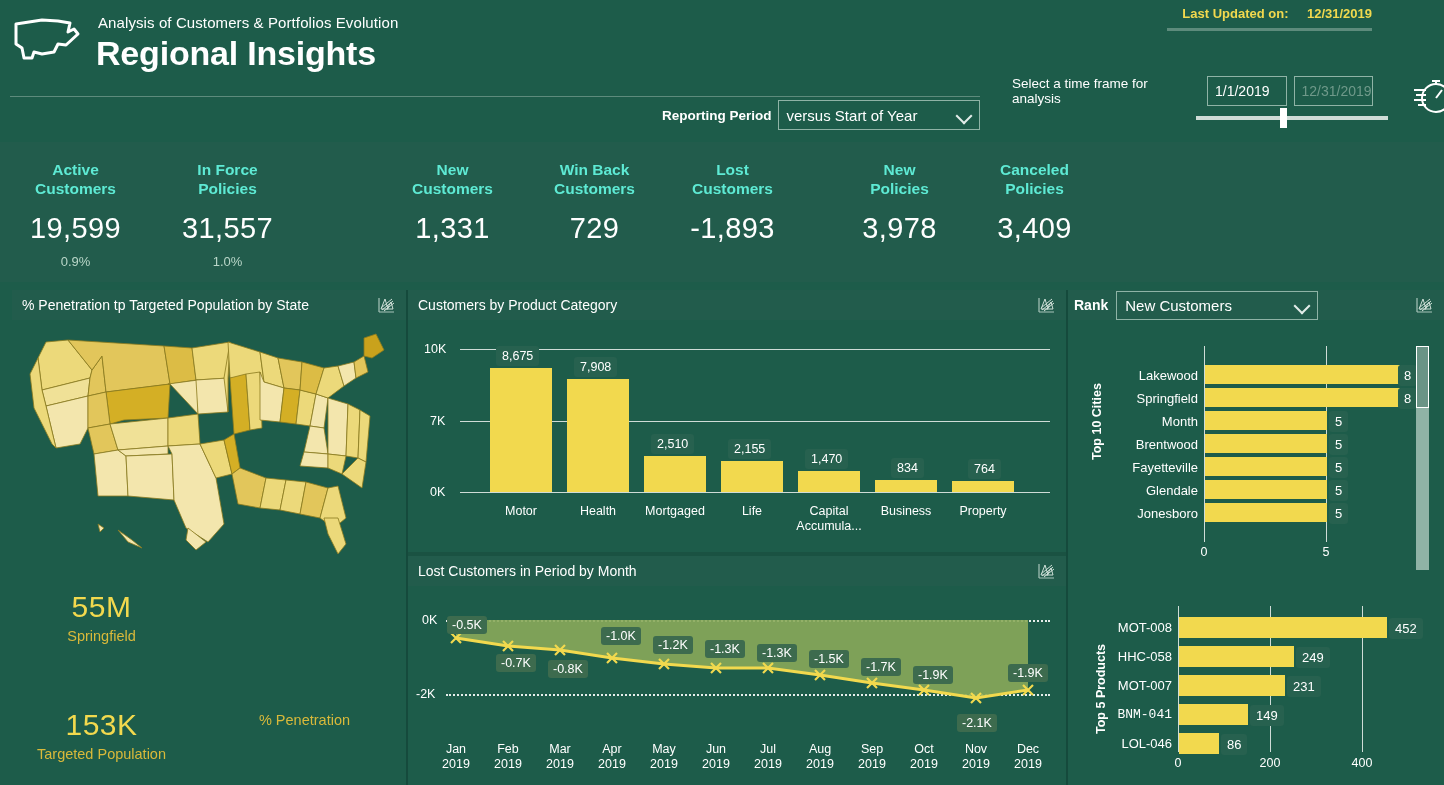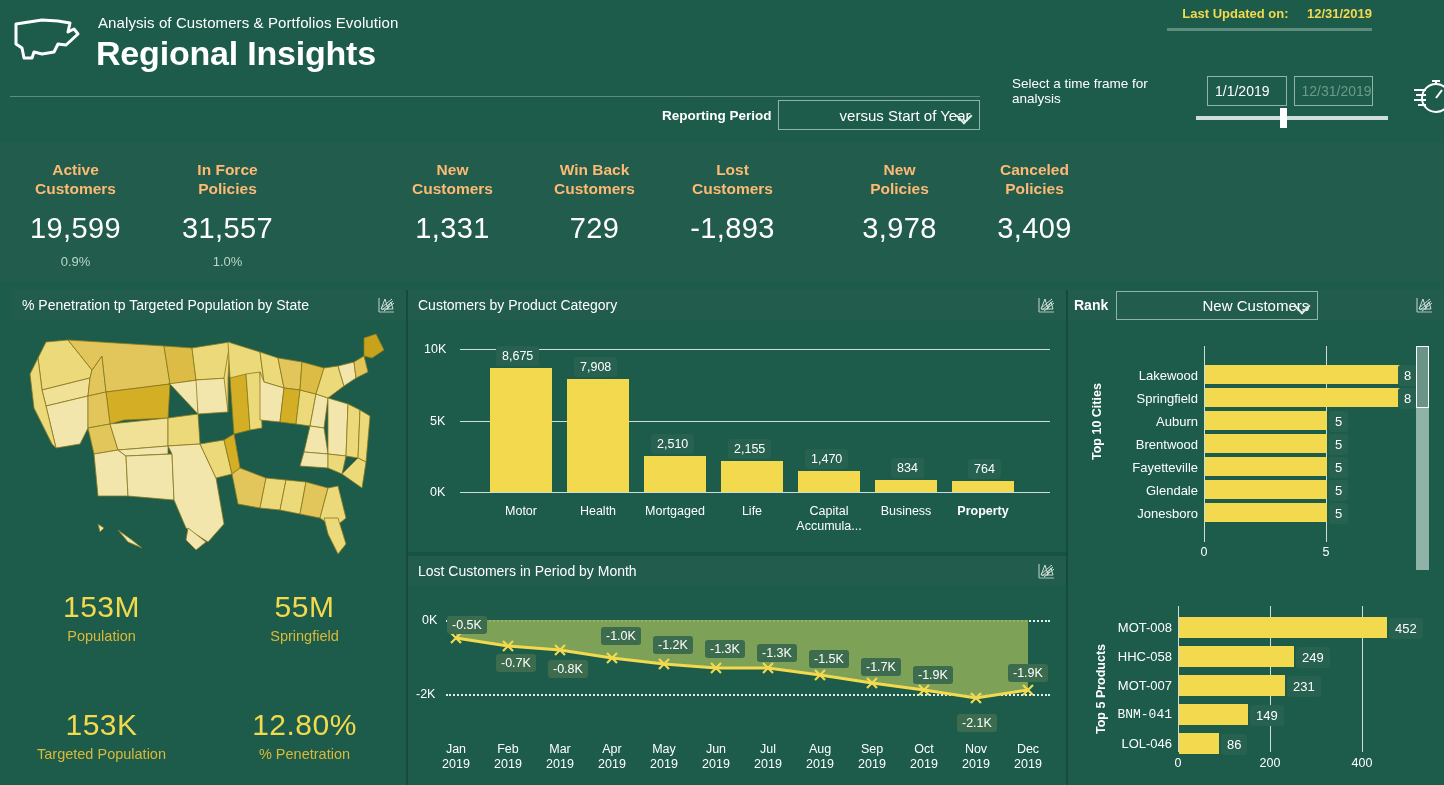--- a/index.html
+++ b/index.html
@@ -19,39 +19,39 @@
   .hdr-rule { position: absolute; left: 10px; top: 96px; width: 970px; height: 1px; background: #5d8b7c; }
 
   .last-upd-wrap { position: absolute; right: 8px; top: 4px; text-align: right; }
   .last-upd-label { display: inline-block; font-size: 13px; font-weight: bold; color: #f2d94e; }
   .last-upd-val { display: inline-block; font-size: 13px; font-weight: bold; color: #f2d94e; margin-left: 14px; }
   .last-upd-rule { position: absolute; right: 8px; top: 28px; width: 205px; height: 3px; background: #5d8b7c; }
 
   .rp-wrap { position: absolute; left: 662px; top: 100px; display: flex; align-items: center; }
   .rp-label { font-size: 13.5px; font-weight: bold; color: #ffffff; margin-right: 6px; }
   .rp-select { width: 202px; height: 30px; border: 1px solid #8fb3a6; background: transparent;
-               display: flex; align-items: center; padding: 0 8px; position: relative; justify-content: flex-end; }
+               display: flex; align-items: center; padding: 0 8px; position: relative; }
   .rp-select .txt { font-size: 15px; color: #ffffff; }
   .chev { position: absolute; right: 9px; top: 9px; width: 12px; height: 12px;
           border-left: 2px solid #e3ece9; border-bottom: 2px solid #e3ece9; transform: rotate(-45deg); }
 
   .tf-wrap { position: absolute; left: 1012px; top: 76px; display: flex; align-items: center; }
   .tf-label { font-size: 13.5px; color: #ffffff; margin-right: 8px; }
   .tf-box { width: 80px; height: 30px; border: 1px solid #8fb3a6; display: flex; align-items: center;
             justify-content: flex-start; padding-left: 7px; margin-right: 7px; }
   .tf-box .t { font-size: 14px; color: #ffffff; }
   .tf-box.dim .t { color: #6f998a; }
   .slider { position: absolute; left: 1196px; top: 116px; width: 192px; height: 4px; background: #cfdcd7; }
   .slider .knob { position: absolute; left: 84px; top: -8px; width: 7px; height: 20px; background: #ffffff; }
   .stopwatch { position: absolute; left: 1412px; top: 72px; width: 40px; height: 44px; }
 
   
   .kpi-band { position: absolute; left: 0; top: 142px; width: 1444px; height: 140px; background: #225c4c; }
   .kpi { position: absolute; text-align: center; }
-  .kpi-title { font-size: 15.5px; font-weight: bold; color: #fdba74; line-height: 19px; white-space: nowrap; }
+  .kpi-title { font-size: 15.5px; font-weight: bold; color: #5eead4; line-height: 19px; white-space: nowrap; }
   .kpi-val { font-size: 29px; color: #ffffff; margin-top: 14px; white-space: nowrap; letter-spacing: .4px; }
   .kpi-delta { font-size: 13px; color: #b9d6c8; margin-top: 9px; }
   .kpi-rule { position: absolute; left: 12px; top: 194px; width: 1150px; height: 1px; background: #5f8d7f; }
   .kpi-vsep { position: absolute; left: 1167px; top: 150px; width: 1px; height: 128px; background: #4a7c6a; }
 
   
   .csi-wrap { position: absolute; left: 1180px; top: 160px; width: 260px; height: 110px; }
   .csi-dates { position: relative; height: 18px; }
   .csi-d-left { position: absolute; left: 0; top: 0; font-size: 11.5px; font-weight: bold; color: #ffffff; }
   .csi-d-right { position: absolute; right: 2px; top: 0; font-size: 11.5px; font-weight: bold; color: #ffffff; }
@@ -290,35 +290,30 @@
         <path d="M296 190 L310 190 L318 216 L310 226 L300 206 Z" fill="#ecd97a"></path>
         <path d="M160 200 L178 214 L168 222 L158 212 Z" fill="#f3e6ad"></path>
         <path d="M70 196 L76 200 L72 204 Z" fill="#f3e6ad"></path>
         <path d="M90 202 L104 212 L114 220 L100 214 Z" fill="#f3e6ad"></path>
       </g>
     </svg>
 
     <div class="stats">
       <div class="stat-row">
         <div class="stat">
-          <div class="stat-val">153M</div>
-          <div class="stat-lbl">Population</div>
-        </div>
-        <div class="stat">
           <div class="stat-val">55M</div>
           <div class="stat-lbl">Springfield</div>
         </div>
       </div>
       <div class="stat-row" style="margin-top:64px;">
         <div class="stat">
           <div class="stat-val">153K</div>
           <div class="stat-lbl">Targeted Population</div>
         </div>
         <div class="stat">
-          <div class="stat-val">12.80%</div>
           <div class="stat-lbl">% Penetration</div>
         </div>
       </div>
     </div>
   </div>
   <div class="vsep" style="left:406px;top:290px;height:495px;"></div>
 
   <div class="panel p-bar">
     <div class="panel-head">
       <span class="panel-title">Customers by Product Category</span>
@@ -329,21 +324,21 @@
       </svg>
     </div>
 
     <div class="bc">
 
       <div class="gridline" style="left:52px;top:29px;width:590px;"></div>
       <div class="gridline" style="left:52px;top:101px;width:590px;"></div>
       <div class="gridline" style="left:52px;top:172px;width:590px;"></div>
 
       <div class="axis-y" style="left:16px;top:22px;">10K</div>
-      <div class="axis-y" style="left:22px;top:94px;">5K</div>
+      <div class="axis-y" style="left:22px;top:94px;">7K</div>
       <div class="axis-y" style="left:22px;top:165px;">0K</div>
 
       <div class="bar" style="left:82px;  top:48px;  width:62px; height:124px;"></div>
       <div class="bar" style="left:159px; top:59px;  width:62px; height:113px;"></div>
       <div class="bar" style="left:236px; top:136px; width:62px; height:36px;"></div>
       <div class="bar" style="left:313px; top:141px; width:62px; height:31px;"></div>
       <div class="bar" style="left:390px; top:151px; width:62px; height:21px;"></div>
       <div class="bar" style="left:467px; top:160px; width:62px; height:12px;"></div>
       <div class="bar" style="left:544px; top:161px; width:62px; height:11px;"></div>
 
@@ -354,21 +349,21 @@
       <div class="bar-lbl" style="left:397px; top:129px;">1,470</div>
       <div class="bar-lbl" style="left:483px; top:138px;">834</div>
       <div class="bar-lbl" style="left:560px; top:139px;">764</div>
 
       <div class="cat-lbl" style="left:73px;  top:184px; width:80px;">Motor</div>
       <div class="cat-lbl" style="left:150px; top:184px; width:80px;">Health</div>
       <div class="cat-lbl" style="left:227px; top:184px; width:80px;">Mortgaged</div>
       <div class="cat-lbl" style="left:304px; top:184px; width:80px;">Life</div>
       <div class="cat-lbl" style="left:381px; top:184px; width:80px;">Capital<br>Accumula...</div>
       <div class="cat-lbl" style="left:458px; top:184px; width:80px;">Business</div>
-      <div class="cat-lbl" style="left:535px; top:184px; width:80px;font-weight:bold;">Property</div>
+      <div class="cat-lbl" style="left:535px; top:184px; width:80px;">Property</div>
     </div>
   </div>
   <div class="vsep" style="left:408px;top:552px;width:658px;height:4px;background:#1a5242;"></div>
 
   <div class="panel p-area">
     <div class="panel-head">
       <span class="panel-title">Lost Customers in Period by Month</span>
       <svg class="focus-ico" viewBox="0 0 20 20">
         <path d="M3 17 L3 3 M3 17 L18 17" stroke="#a8c4b9" stroke-width="1.2" fill="none"></path>
         <path d="M5 14 L9 4 L12 14 Z M11 14 L15 7 L17 14 Z" fill="none" stroke="#cfe0d8" stroke-width="1"></path>
@@ -445,21 +440,21 @@
     </div>
 
     <div style="position:absolute;left:0;top:30px;width:376px;height:260px;">
       <div class="hb-axis-title" style="left:22px;top:140px;">Top 10 Cities</div>
 
       <div class="hb-vline" style="left:136px;top:26px;height:196px;"></div>
       <div class="hb-vline" style="left:258px;top:26px;height:196px;"></div>
 
       <div class="hb-row-lbl" style="left:36px;top:48px;width:94px;">Lakewood</div>
       <div class="hb-row-lbl" style="left:36px;top:71px;width:94px;">Springfield</div>
-      <div class="hb-row-lbl" style="left:36px;top:94px;width:94px;">Auburn</div>
+      <div class="hb-row-lbl" style="left:36px;top:94px;width:94px;">Month</div>
       <div class="hb-row-lbl" style="left:36px;top:117px;width:94px;">Brentwood</div>
       <div class="hb-row-lbl" style="left:36px;top:140px;width:94px;">Fayetteville</div>
       <div class="hb-row-lbl" style="left:36px;top:163px;width:94px;">Glendale</div>
       <div class="hb-row-lbl" style="left:36px;top:186px;width:94px;">Jonesboro</div>
 
       <div class="hb-bar" style="left:137px;top:45px;width:195px;height:19px;"></div>
       <div class="hb-bar" style="left:137px;top:68px;width:195px;height:19px;"></div>
       <div class="hb-bar" style="left:137px;top:91px;width:122px;height:19px;"></div>
       <div class="hb-bar" style="left:137px;top:114px;width:122px;height:19px;"></div>
       <div class="hb-bar" style="left:137px;top:137px;width:122px;height:19px;"></div>

